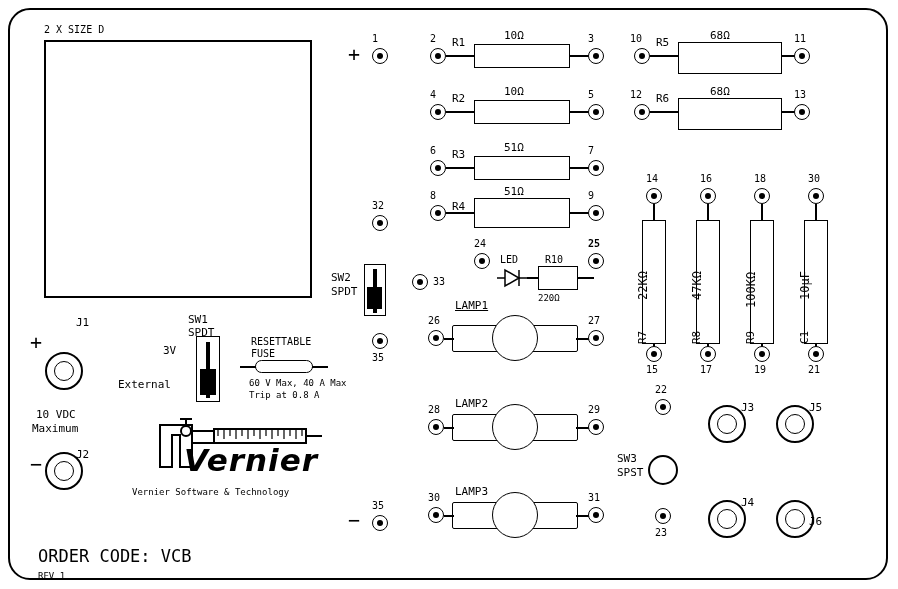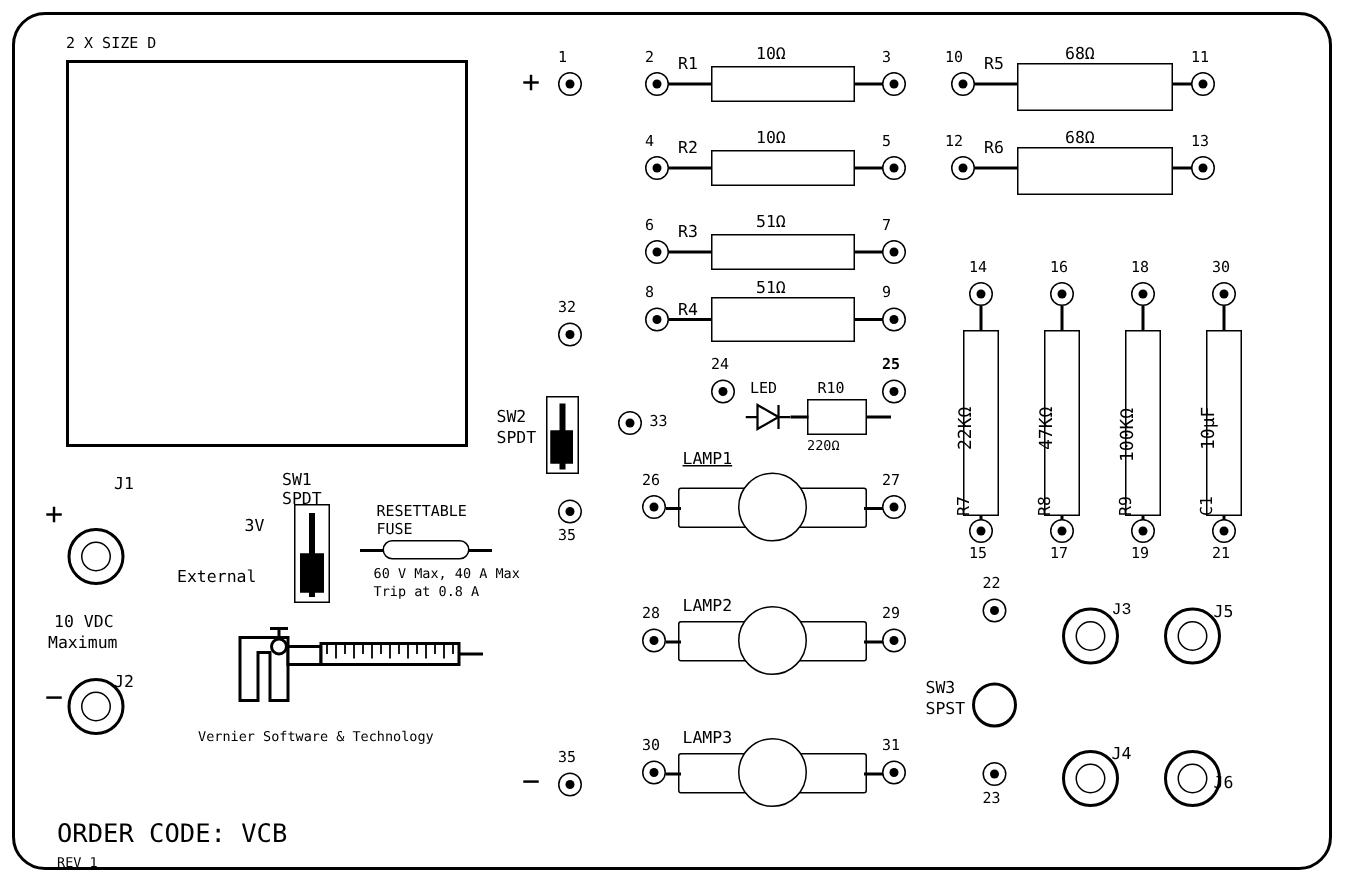--- a/index.html
+++ b/index.html
@@ -224,20 +224,21 @@
 
   <svg class="abs" style="left:140px; top:415px;" width="190" height="65" viewBox="0 0 190 65">
     <path d="M20 10 L20 52 L32 52 L32 20 L40 20 L40 52 L52 52 L52 10 Z" fill="#fff" stroke="#000" stroke-width="2"></path>
     <rect x="52" y="16" width="22" height="12" fill="#fff" stroke="#000" stroke-width="2"></rect>
     <path d="M46 4 L46 16 M40 4 L52 4" fill="none" stroke="#000" stroke-width="2"></path>
     <circle cx="46" cy="16" r="5" fill="#fff" stroke="#000" stroke-width="2"></circle>
     <rect x="74" y="14" width="92" height="14" fill="#fff" stroke="#000" stroke-width="2"></rect>
     <path d="M78 14 L78 21 M84 14 L84 24 M90 14 L90 21 M96 14 L96 24 M102 14 L102 21 M108 14 L108 24 M114 14 L114 21 M120 14 L120 24 M126 14 L126 21 M132 14 L132 24 M138 14 L138 21 M144 14 L144 24 M150 14 L150 21 M156 14 L156 24 M162 14 L162 21" stroke="#000" stroke-width="1.2"></path>
     <path d="M166 21 L182 21" stroke="#000" stroke-width="2"></path>
   </svg>
+  <div class="logo-text" style="left:184px; top:442px;">Vernier</div>
   <div class="lbl xs" style="left:132px; top:487px;">Vernier Software &amp; Technology</div>
 
   <div class="lbl bigger" style="left:38px; top:546px;">ORDER CODE: VCB</div>
   <div class="lbl xs" style="left:38px; top:571px;">REV 1</div>
 
   <div class="plus" style="left:348px; top:42px;">+</div>
   <div class="term" style="left:372px; top:48px;"></div>
   <div class="lbl sm" style="left:372px; top:33px;">1</div>
 
   <div class="term" style="left:372px; top:215px;"></div>
@@ -401,21 +402,21 @@
 
   <div class="term" style="left:655px; top:399px;"></div>
   <div class="lbl sm" style="left:655px; top:384px;">22</div>
   <div class="lbl" style="left:617px; top:452px;">SW3</div>
   <div class="lbl" style="left:617px; top:466px;">SPST</div>
   <div class="pushbtn" style="left:648px; top:455px;"></div>
   <div class="term" style="left:655px; top:508px;"></div>
   <div class="lbl sm" style="left:655px; top:527px;">23</div>
 
   <div class="jack" style="left:708px; top:405px;"></div>
-  <div class="lbl" style="left:741px; top:401px;font-family:Liberation Mono, monospace;">J3</div>
+  <div class="lbl" style="left:741px; top:401px;">J3</div>
   <div class="jack" style="left:776px; top:405px;"></div>
   <div class="lbl" style="left:809px; top:401px;">J5</div>
   <div class="jack" style="left:708px; top:500px;"></div>
   <div class="lbl" style="left:741px; top:496px;">J4</div>
   <div class="jack" style="left:776px; top:500px;"></div>
   <div class="lbl" style="left:809px; top:496px;margin-top:19px;">J6</div>
 
 </div>
 
 </body></html>

